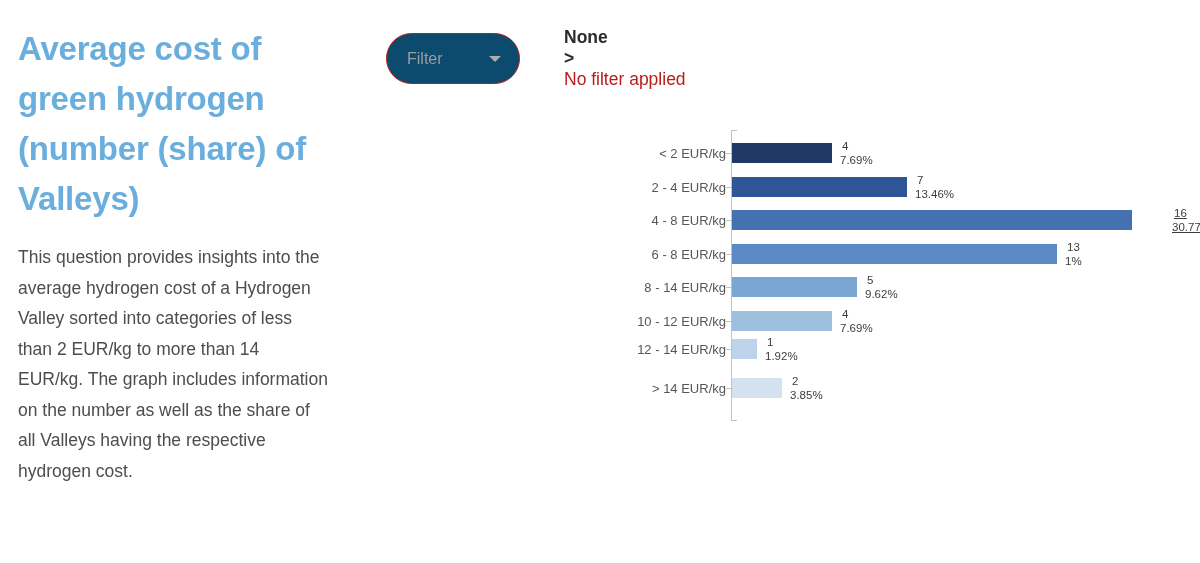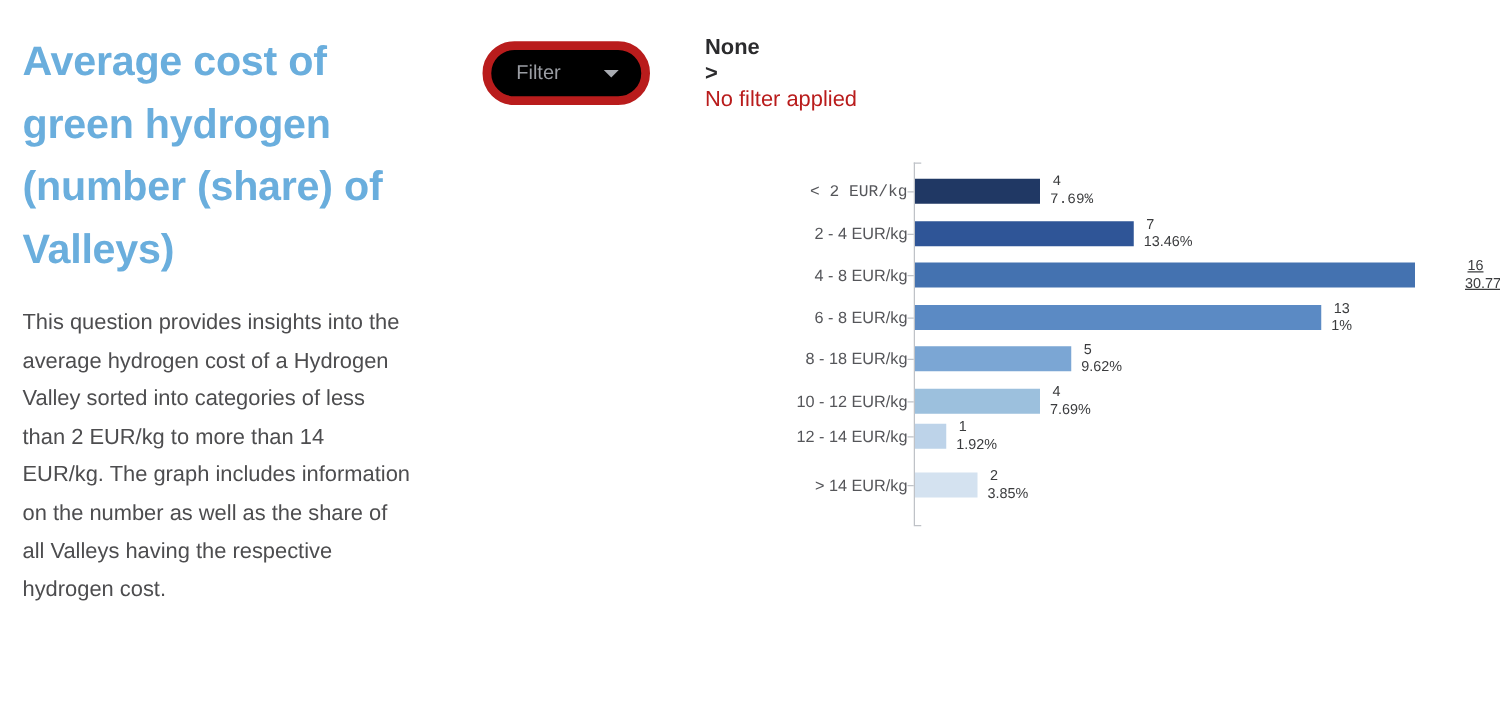--- a/index.html
+++ b/index.html
@@ -44,23 +44,23 @@
   .filter-bar {
     position: absolute;
     left: 386px;
     top: 27px;
     display: flex;
     align-items: center;
   }
   .filter-select {
     width: 134px;
     height: 51px;
-    border: 7px solid #b91c1c;
+    border: 1px solid #b91c1c;
     border-radius: 26px;
-    background: #000000;
+    background: #0c4a6e;
     display: flex;
     align-items: center;
     justify-content: space-between;
     padding: 0 18px 0 20px;
     cursor: pointer;
   }
   .filter-placeholder {
     font-size: 16px;
     color: #9a9da3;
   }
@@ -181,21 +181,21 @@
       <span class="gt">&gt;</span>
       <span class="applied">No filter applied</span>
     </div>
   </div>
 
   <div class="chart">
     <div class="axis-line"></div>
     <div class="axis-cap top"></div>
     <div class="axis-cap bottom"></div>
     <div id="bar-rows">
-        <div class="row" style="top: 18px; font-family: Liberation Mono, monospace;">
+        <div class="row" style="top: 18px;">
           <div class="cat-label">&lt; 2 EUR/kg</div>
           <div class="tick"></div>
           <div class="bar" style="width: 100px; background: rgb(32, 56, 100);"></div>
           <div class="value-label" style="left: 240px;">
             <span class="count">4</span>
             <span class="pct">7.69%</span>
           </div>
         </div>
         <div class="row" style="top: 51.5px;">
           <div class="cat-label">2 - 4 EUR/kg</div>
@@ -218,21 +218,21 @@
         <div class="row" style="top: 118.5px;">
           <div class="cat-label">6 - 8 EUR/kg</div>
           <div class="tick"></div>
           <div class="bar" style="width: 325px; background: rgb(91, 138, 196);"></div>
           <div class="value-label" style="left: 465px;">
             <span class="count">13</span>
             <span class="pct">1%</span>
           </div>
         </div>
         <div class="row" style="top: 152px;">
-          <div class="cat-label">8 - 18 EUR/kg</div>
+          <div class="cat-label">8 - 14 EUR/kg</div>
           <div class="tick"></div>
           <div class="bar" style="width: 125px; background: rgb(123, 166, 212);"></div>
           <div class="value-label" style="left: 265px;">
             <span class="count">5</span>
             <span class="pct">9.62%</span>
           </div>
         </div>
         <div class="row" style="top: 185.5px;">
           <div class="cat-label">10 - 12 EUR/kg</div>
           <div class="tick"></div>

